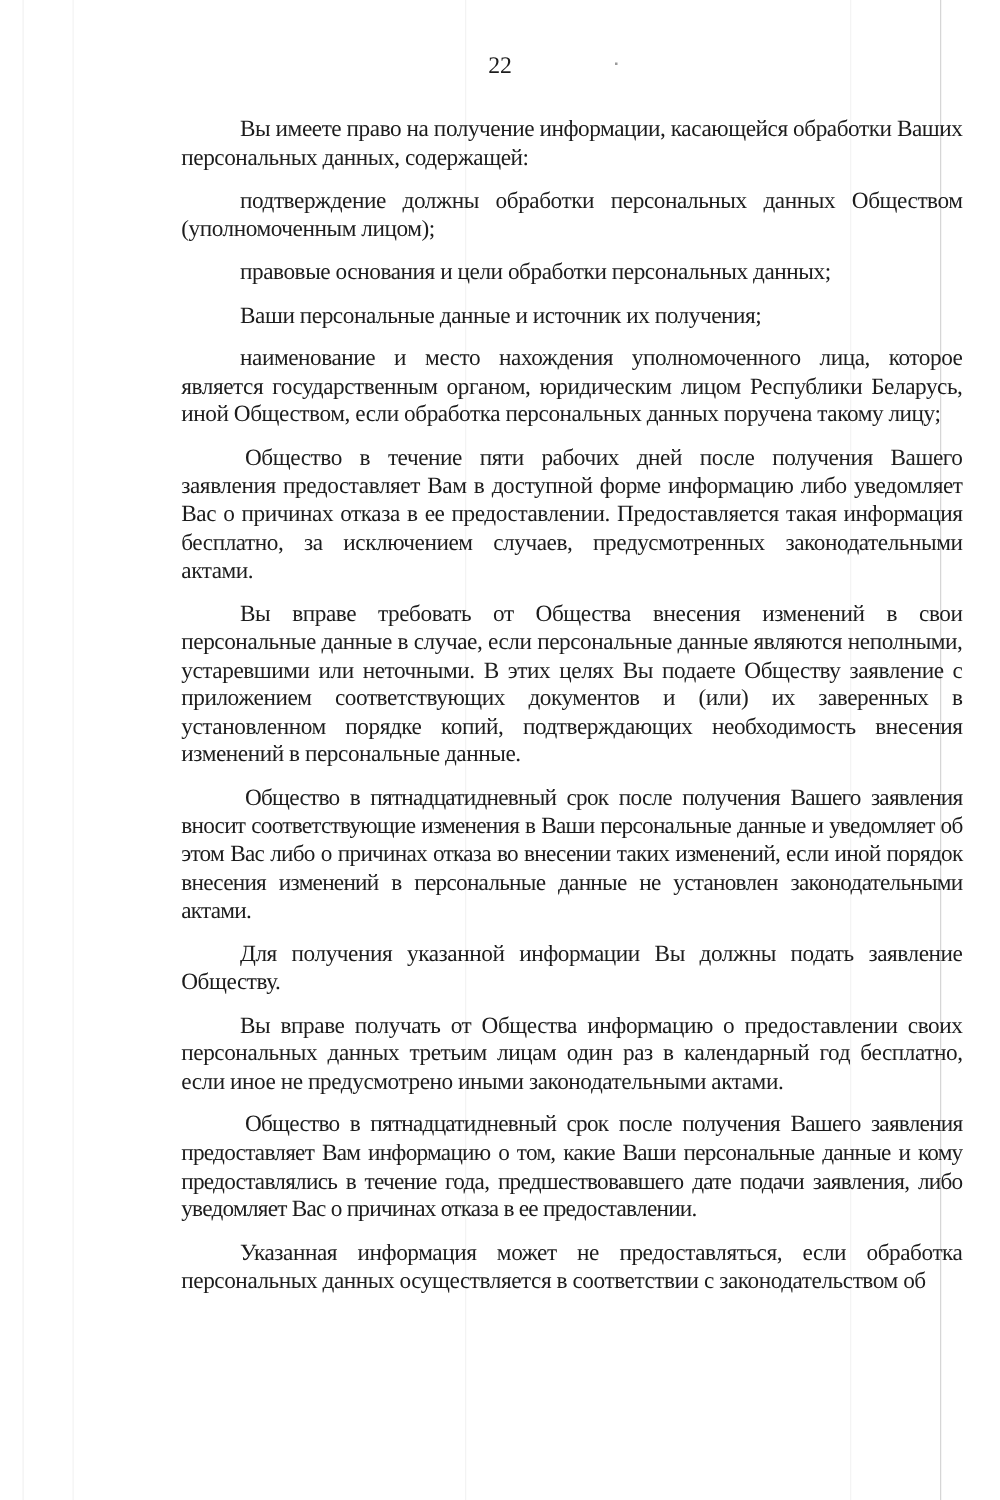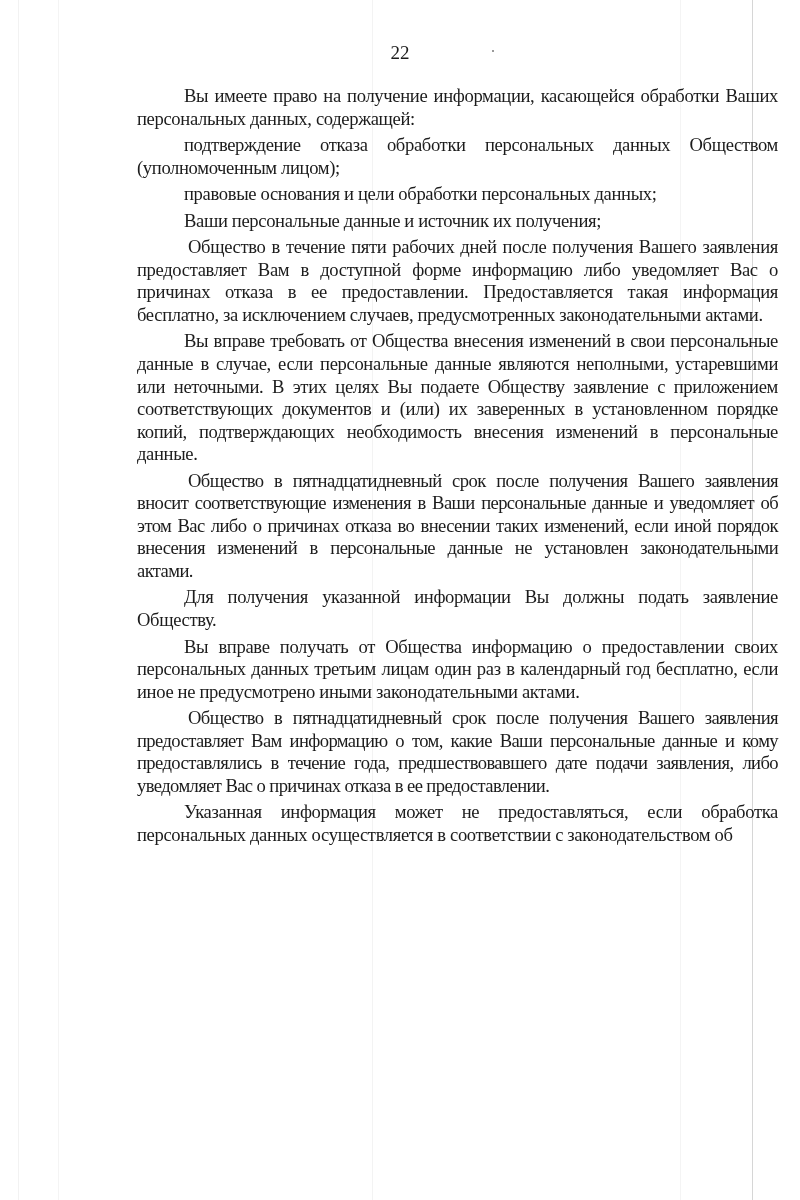--- a/index.html
+++ b/index.html
@@ -49,21 +49,21 @@
     .doc-body {
       position: absolute;
       top: 81px;
       left: 133px;
       width: 649px;
       font-size: 18.6px;
       line-height: 22.55px;
       letter-spacing: -0.35px;
     }
     .doc-body p {
-      margin: 4px;
+      margin: 12px;
       text-align: justify;
       text-indent: 47px;
     }
     .doc-body p.indent-wide {
       text-indent: 51px;
     }
     .doc-body p.condensed {
       letter-spacing: -0.6px;
       font-family: Liberation Serif, serif;
     }
@@ -77,23 +77,24 @@
 <div class="scan-line l5"></div>
 <div class="scan-line l4"></div>
 
 <div class="page-number">
   <span>22</span>
   <span class="dot"></span>
 </div>
 
 <div class="doc-body">
   <p>Вы имеете право на получение информации, касающейся обработки Ваших персональных данных, содержащей:</p>
-  <p>подтверждение отказа обработки персональных данных  Обществом (уполномоченным лицом);</p>
+  <p>подтверждение должны обработки персональных данных  Обществом (уполномоченным лицом);</p>
   <p>правовые основания и цели обработки персональных данных;</p>
   <p>Ваши персональные данные и источник их получения;</p>
+  <p>наименование и место нахождения уполномоченного лица, которое является государственным органом, юридическим лицом Республики Беларусь, иной  Обществом, если обработка персональных данных поручена такому лицу;</p>
   <p class="indent-wide">Общество в течение пяти рабочих дней после получения Вашего заявления предоставляет Вам в доступной форме информацию либо уведомляет Вас о причинах отказа в ее предоставлении. Предоставляется такая информация бесплатно, за исключением случаев, предусмотренных законодательными актами.</p>
   <p>Вы вправе требовать от Общества внесения изменений в свои персональные данные в случае, если персональные данные являются неполными, устаревшими или неточными. В этих целях Вы подаете  Обществу заявление с приложением соответствующих документов и (или) их заверенных в установленном порядке копий, подтверждающих необходимость внесения изменений в персональные данные.</p>
   <p class="indent-wide condensed">Общество в пятнадцатидневный срок после получения Вашего заявления вносит соответствующие изменения в Ваши персональные данные и уведомляет об этом Вас либо о причинах отказа во внесении таких изменений, если иной порядок внесения изменений в персональные данные не установлен законодательными актами.</p>
   <p>Для получения указанной информации Вы должны подать заявление Обществу.</p>
   <p>Вы вправе получать от  Общества информацию о предоставлении своих персональных данных третьим лицам один раз в календарный год бесплатно, если иное не предусмотрено иными законодательными актами.</p>
   <p class="indent-wide condensed">Общество в пятнадцатидневный срок после получения Вашего заявления предоставляет Вам информацию о том, какие Ваши персональные данные и кому предоставлялись в течение года, предшествовавшего дате подачи заявления, либо уведомляет Вас о причинах отказа в ее предоставлении.</p>
   <p>Указанная информация может не предоставляться, если обработка персональных данных осуществляется в соответствии с законодательством об</p>
 </div>
 
 </body></html>

